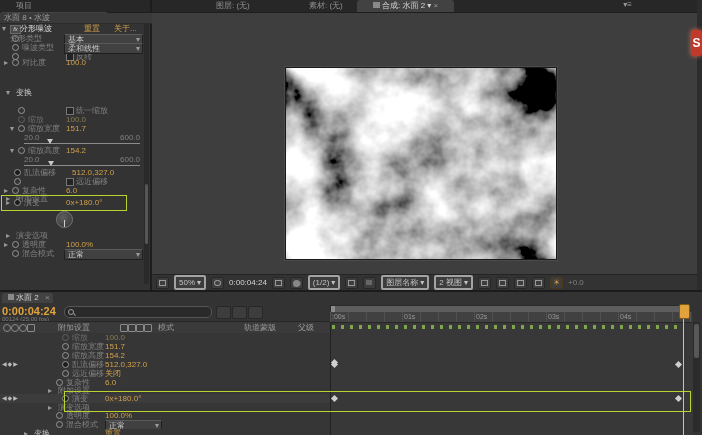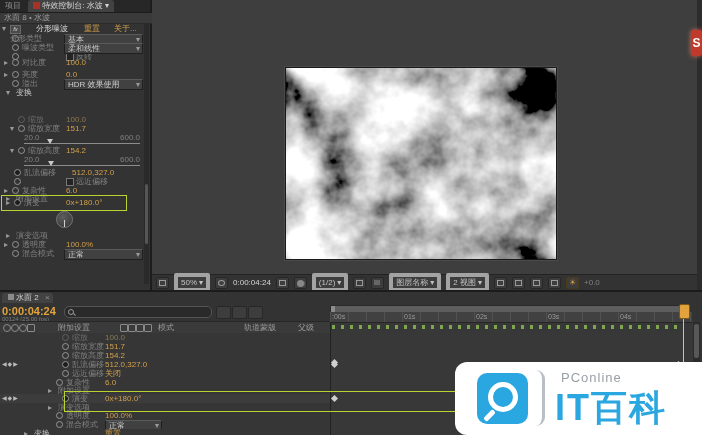--- a/index.html
+++ b/index.html
@@ -5,21 +5,21 @@
   html,body{margin:0;padding:0;background:#111;}
   #app{position:relative;width:702px;height:435px;background:#262626;overflow:hidden;
        font-family:"Liberation Sans","DejaVu Sans",sans-serif;font-size:8px;color:#bdbdbd;
        -webkit-font-smoothing:antialiased;}
   .abs{position:absolute;}
   .dim{color:#808080;}
   .orange{color:#d2a04a;}
   
   #fxpanel{left:0;top:0;width:150px;height:290px;background:#333;border-right:2px solid #1d1d1d;}
   #fxtabs{left:0;top:0;width:150px;height:12px;background:#272727;border-bottom:1px solid #1d1d1d;}
-  .tab{display:inline-block;height:12px;line-height:12px;padding:0 5px;color:#8f8f8f;}
+  .tab{display:inline-block;height:12px;line-height:12px;padding:0 16px;color:#8f8f8f;}
   .tab.active{background:#424242;color:#d5d5d5;border-radius:3px 3px 0 0;}
   #fxsrc{left:0;top:13px;width:150px;height:10px;line-height:10px;background:#3a3a3a;padding-left:4px;color:#9c9c9c;border-bottom:1px solid #2a2a2a;}
   .row{position:absolute;left:0;width:144px;height:9px;line-height:9px;white-space:nowrap;}
   .row .lbl{position:absolute;}
   .row .val{position:absolute;left:66px;}
   .sw{position:absolute;width:5px;height:5px;top:1px;border:1px solid #969696;border-radius:50%;}
   .cb{position:absolute;width:6px;height:6px;top:1px;background:#242424;border:1px solid #777;}
   .tri{position:absolute;top:0;color:#9a9a9a;}
   .dd{position:absolute;left:64px;top:0;height:9px;line-height:9px;background:#414141;border:1px solid #1f1f1f;border-top-color:#5a5a5a;color:#cfcfcf;padding-left:3px;}
   .dda{position:absolute;right:2px;top:0;color:#9a9a9a;font-style:normal;}
@@ -30,21 +30,21 @@
   #dial{left:56px;top:211px;width:15px;height:15px;border-radius:50%;background:radial-gradient(circle at 40% 35%,#5e5e5e,#333);border:1px solid #787878;}
   #dial i{position:absolute;left:7px;top:8px;width:1px;height:7px;background:#cfcfcf;}
   .vscroll{position:absolute;width:5px;background:#2a2a2a;}
   .vthumb{position:absolute;left:1px;width:3px;background:#565656;border-radius:2px;}
   
   #viewer{left:152px;top:0;width:545px;height:290px;background:#3e3e3e;}
   #vtabs{left:0;top:0;width:545px;height:12px;background:#272727;border-bottom:1px solid #1d1d1d;}
   #vimg{left:133px;top:67px;width:270px;height:191px;border:1px solid #191919;box-shadow:0 0 0 1px #4a4a4a;}
   #vtoolbar{left:0;top:274px;width:545px;height:16px;background:#333;border-top:1px solid #232323;
             display:flex;align-items:center;gap:5px;padding-left:4px;box-sizing:border-box;color:#c3c3c3;}
-  .vtb{display:flex;align-items:center;gap:2px;background:#3d3d3d;border:4px solid #a3a3a3;height:11px;line-height:11px;padding:0 3px;border-radius:2px;}
+  .vtb{display:flex;align-items:center;gap:2px;background:#3d3d3d;border:2px solid #a3a3a3;height:11px;line-height:11px;padding:0 3px;border-radius:2px;}
   .icobox{width:11px;height:10px;background:#3d3d3d;border:1px solid #272727;border-radius:2px;position:relative;}
   .icobox i{position:absolute;left:2px;top:2px;width:5px;height:4px;border:1px solid #9a9a9a;font-style:normal;}
   .chan i{border:none;width:7px;height:7px;border-radius:50%;background:#888;box-shadow:2px 0 0 -1px #666;}
   .sun{color:#d2a04a;font-size:8px;line-height:10px;text-align:center;border-color:#4a3a1a;}
   #panelmenu{color:#9a9a9a;}
   
   #sliver{left:697px;top:0;width:5px;height:290px;background:#2c2c2c;}
   #sbadge{left:691px;top:30px;width:11px;height:26px;background:#bf3a2b;border-radius:3px;color:#fff;
           font-weight:bold;font-size:12px;line-height:26px;text-align:center;box-shadow:0 0 5px rgba(255,120,90,.8);}
   
@@ -101,21 +101,21 @@
       <span class="tab">项目</span>
       <span class="tab active">
         <span style="display:inline-block;width:7px;height:7px;background:#a83226;vertical-align:-1px;margin-right:2px;"></span><span>特效控制台: 水波</span> <span class="arrowdown"></span>
       </span>
     </div>
     <div id="fxsrc" class="abs">水面 8 • 水波</div>
 
     <div class="row" style="top:24px">
       <span class="tri arrowdown" style="left:2px"></span>
       <span class="fxbadge">fx</span>
-      <span class="lbl" style="left:36px;color:#d8d8d8">分形噪波</span>
+      <span class="lbl" style="left:20px;color:#d8d8d8">分形噪波</span>
       <span class="lbl orange" style="left:84px">重置</span>
       <span class="lbl orange" style="left:114px">关于...</span>
     </div>
 
     <div class="row" style="top:34px">
       <span class="sw" style="left:12px"></span>
       <span class="lbl dim" style="left:10px">分形类型</span>
       <span class="dd" style="width:74px"><span>基本</span><i class="dda"></i></span>
     </div>
     <div class="row" style="top:52px">
@@ -126,35 +126,29 @@
     <div class="row" style="top:43px">
       <span class="sw" style="left:12px"></span>
       <span class="lbl dim" style="left:22px">噪波类型</span>
       <span class="dd" style="width:74px"><span>柔和线性</span><i class="dda"></i></span>
     </div>
     <div class="row" style="top:58px">
       <span class="tri arrowright" style="left:4px"></span>
       <span class="sw" style="left:12px"></span>
       <span class="lbl dim" style="left:22px">对比度</span>
       <span class="val orange">100.0</span>
-    </div>
-    <div class="row" style="top:70px">
-      <span class="tri arrowright" style="left:4px"></span>
-      <span class="sw" style="left:12px"></span>
-      <span class="lbl dim" style="left:22px">亮度</span>
-      <span class="val orange">0.0</span>
-    </div>
-    <div class="row" style="top:79px">
-      <span class="sw" style="left:12px"></span>
-      <span class="lbl dim" style="left:22px">溢出</span>
-      <span class="dd" style="width:74px"><span>HDR 效果使用</span><i class="dda"></i></span>
     </div>
     <div class="row" style="top:88px">
       <span class="tri arrowdown" style="left:6px"></span>
       <span class="lbl" style="left:16px;color:#c8c8c8">变换</span>
+    </div>
+    <div class="row" style="top:106px">
+      <span class="sw" style="left:18px"></span>
+      <span class="cb" style="left:66px"></span>
+      <span class="lbl dim" style="left:76px">统一缩放</span>
     </div>
     <div class="row" style="top:115px">
       <span class="sw" style="left:18px;border-color:#5f5f5f"></span>
       <span class="lbl" style="left:28px;color:#6d6d6d">缩放</span>
       <span class="val" style="color:#8a7a50">100.0</span>
     </div>
     <div class="row" style="top:124px">
       <span class="tri arrowdown" style="left:10px"></span>
       <span class="sw" style="left:18px"></span>
       <span class="lbl dim" style="left:28px">缩放宽度</span>
@@ -222,20 +216,28 @@
       <span class="sw" style="left:12px"></span>
       <span class="lbl dim" style="left:22px">混合模式</span>
       <span class="dd" style="width:74px"><span>正常</span><i class="dda"></i></span>
     </div>
     <div class="vscroll" style="left:144px;top:24px;height:260px">
         <span class="vthumb" style="top:160px;height:60px"></span>
       </div>
   </div>
 
   <div id="viewer" class="abs">
+    <div id="vtabs" class="abs">
+      <span class="tab" style="position:absolute;left:48px">图层: (无)</span>
+      <span class="tab" style="position:absolute;left:141px">素材: (无)</span>
+      <span class="tab active" style="position:absolute;left:205px">
+        <span style="display:inline-block;width:7px;height:6px;background:#8a8a8a;margin-right:2px;"></span><span>合成: 水面 2</span> <span class="arrowdown"></span> <span style="color:#9a9a9a">×</span>
+      </span>
+      <span id="panelmenu" style="position:absolute;right:65px;top:0">▾≡</span>
+    </div>
     <div id="vimg" class="abs">
       <svg width="270" height="191">
         <defs>
           <filter id="fn" x="0" y="0" width="100%" height="100%">
             <feTurbulence type="fractalNoise" baseFrequency="0.014" numOctaves="5" seed="7" stitchTiles="stitch"></feTurbulence>
             <feColorMatrix type="matrix" values="0 0 0 1 0  0 0 0 1 0  0 0 0 1 0  0 0 0 0 1"></feColorMatrix>
             <feComponentTransfer>
               <feFuncR type="linear" slope="2.6" intercept="-0.75"></feFuncR>
               <feFuncG type="linear" slope="2.6" intercept="-0.75"></feFuncG>
               <feFuncB type="linear" slope="2.6" intercept="-0.75"></feFuncB>
@@ -412,23 +414,14 @@
     <div class="kf abs" style="left:676px;top:104px"></div>
 
     <div id="greenbox-tl" class="abs" style="left:64px;top:99px"></div>
     <div id="cti" class="abs" style="left:683px;top:12px"></div>
     <div id="ctihead" class="abs" style="left:679px;top:12px"></div>
     <div id="tlvscroll" class="abs" style="left:693px;top:30px">
         <i></i>
       </div>
   </div>
 
-  <div id="wm" class="abs">
-    <div id="wmtile">
-      <span class="ring"></span>
-      <span class="tail"></span>
-    </div>
-    <div id="wmbracket"></div>
-    <div id="wmbrand">PConline</div>
-    <div id="wmtitle">IT百科</div>
-  </div>
 
 </div>
 
 </body></html>

